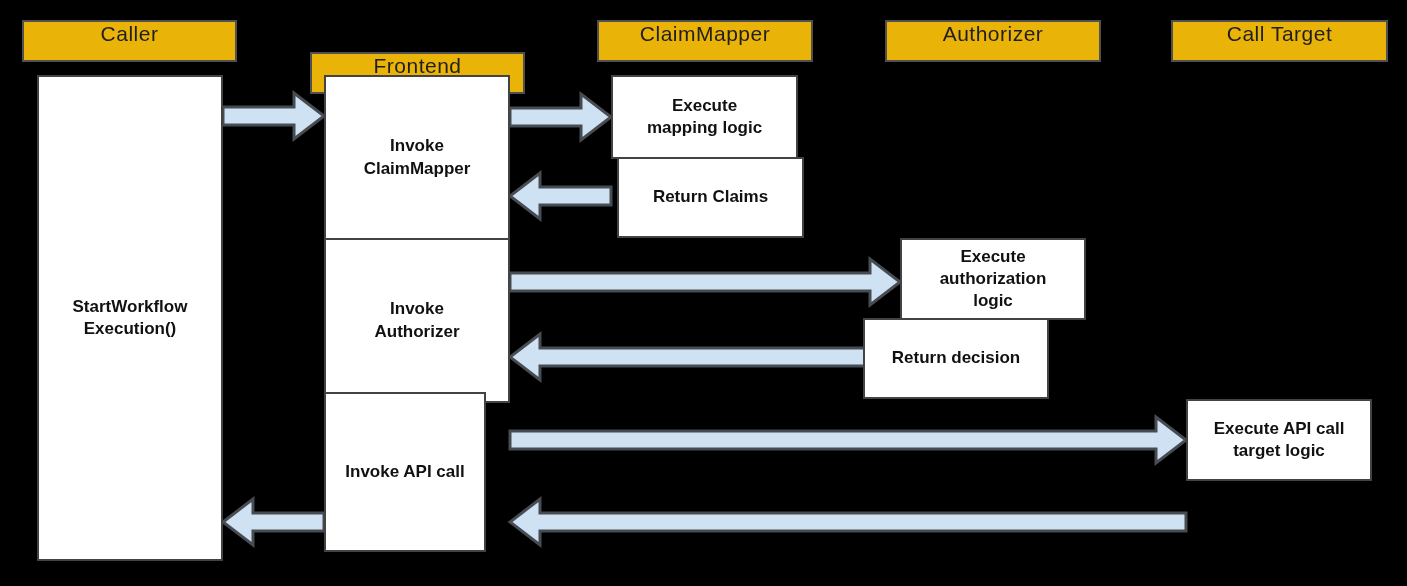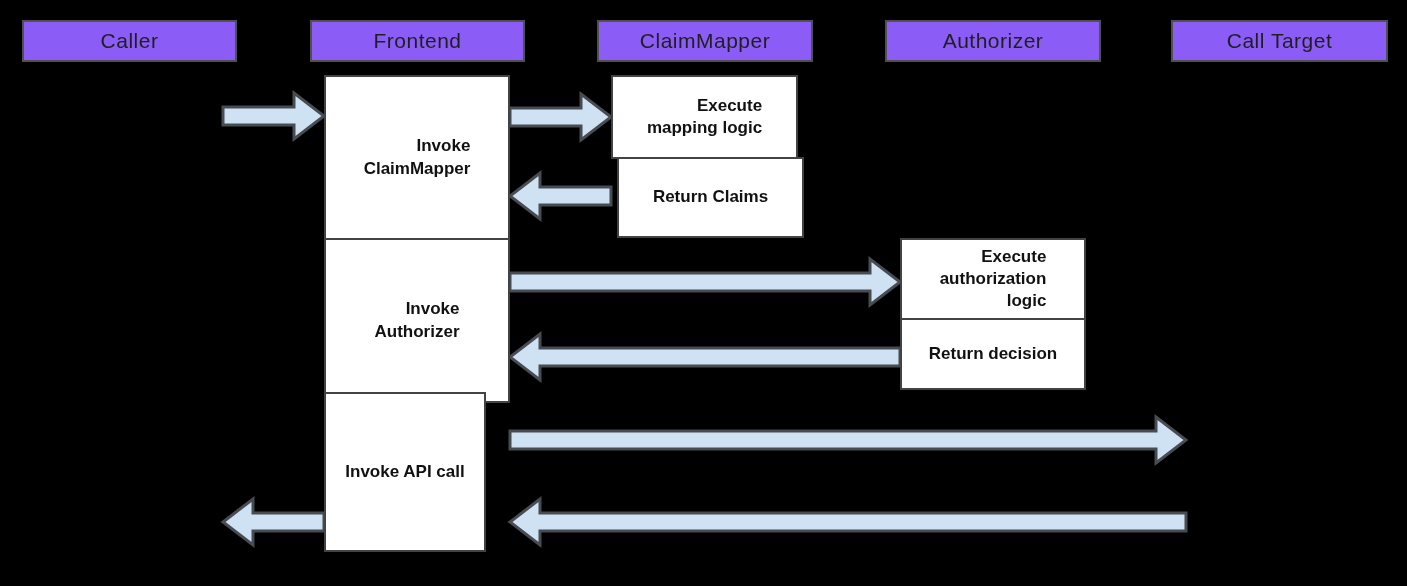--- a/index.html
+++ b/index.html
@@ -6,31 +6,31 @@
   #stage{
     position:relative;
     width:1407px;height:586px;
     background:#000;
     font-family:"Liberation Sans", sans-serif;
     overflow:hidden;
   }
   #arrows{position:absolute;left:0;top:0;}
   .lane-header{
     position:absolute;top:20px;height:42px;
-    background:#8b5cf6;border:2px solid #505050;
+    background:#eab308;border:2px solid #505050;
     box-sizing:border-box;
-    display:flex;align-items:center;justify-content:center;
+    display:flex;justify-content:center;
     font-size:21px;letter-spacing:0.5px;color:#1f1f1f;
   }
   .act{
     position:absolute;
     background:#fff;border:2px solid #434343;
     box-sizing:border-box;
     display:flex;align-items:center;justify-content:center;
-    text-align:right;
+    text-align:center;
   }
   .act .lbl{
     white-space:pre-line;
     font-size:17px;line-height:1.3;font-weight:700;color:#111;
     padding:0 8px;
   }
 </style>
 </head>
 <body>
 
@@ -43,33 +43,37 @@
       <polygon points="510,273 870,273 870,259 900,282 870,305 870,291 510,291" fill="#cfe2f3" stroke="#474c52" stroke-width="3"></polygon>
       <polygon points="900,348 540,348 540,334 510,357 540,380 540,366 900,366" fill="#cfe2f3" stroke="#474c52" stroke-width="3"></polygon>
       <polygon points="510,431 1156,431 1156,417 1186,440 1156,463 1156,449 510,449" fill="#cfe2f3" stroke="#474c52" stroke-width="3"></polygon>
       <polygon points="1186,513 540,513 540,499 510,522 540,545 540,531 1186,531" fill="#cfe2f3" stroke="#474c52" stroke-width="3"></polygon>
       <polygon points="324,513 253,513 253,499 223,522 253,545 253,531 324,531" fill="#cfe2f3" stroke="#474c52" stroke-width="3"></polygon>
     </svg>
 
   <div class="lane-header" style="left:22px;width:215px;">
       <span>Caller</span>
     </div>
-  <div class="lane-header" style="left:310px;width:215px;">
+  <div class="lane-header" style="left:310px;width:215px;margin-top:32px;">
       <span>Frontend</span>
     </div>
   <div class="lane-header" style="left:597px;width:216px;">
       <span>ClaimMapper</span>
     </div>
   <div class="lane-header" style="left:885px;width:216px;">
       <span>Authorizer</span>
     </div>
   <div class="lane-header" style="left:1171px;width:217px;">
       <span>Call Target</span>
     </div>
 
+  <div class="act" style="left:37px;top:75px;width:186px;height:486px;">
+    <span class="lbl">StartWorkflow
+Execution()</span>
+  </div>
 
   <div class="act" style="left:324px;top:75px;width:186px;height:165px;">
     <span class="lbl">Invoke
 ClaimMapper</span>
   </div>
   <div class="act" style="left:324px;top:238px;width:186px;height:165px;">
     <span class="lbl">Invoke
 Authorizer</span>
   </div>
   <div class="act" style="left:324px;top:392px;width:162px;height:160px;">
@@ -82,18 +86,22 @@
   </div>
   <div class="act" style="left:611px;top:157px;width:187px;height:81px;margin-left:6px;">
     <span class="lbl">Return Claims</span>
   </div>
 
   <div class="act" style="left:900px;top:238px;width:186px;height:82px;">
     <span class="lbl">Execute
 authorization
 logic</span>
   </div>
-  <div class="act" style="left:900px;top:318px;width:186px;height:72px;">
+  <div class="act" style="left:863px;top:318px;width:186px;height:81px;">
     <span class="lbl">Return decision</span>
   </div>
 
+  <div class="act" style="left:1186px;top:399px;width:186px;height:82px;">
+    <span class="lbl">Execute API call
+target logic</span>
+  </div>
 
 </div>
 
 </body></html>

